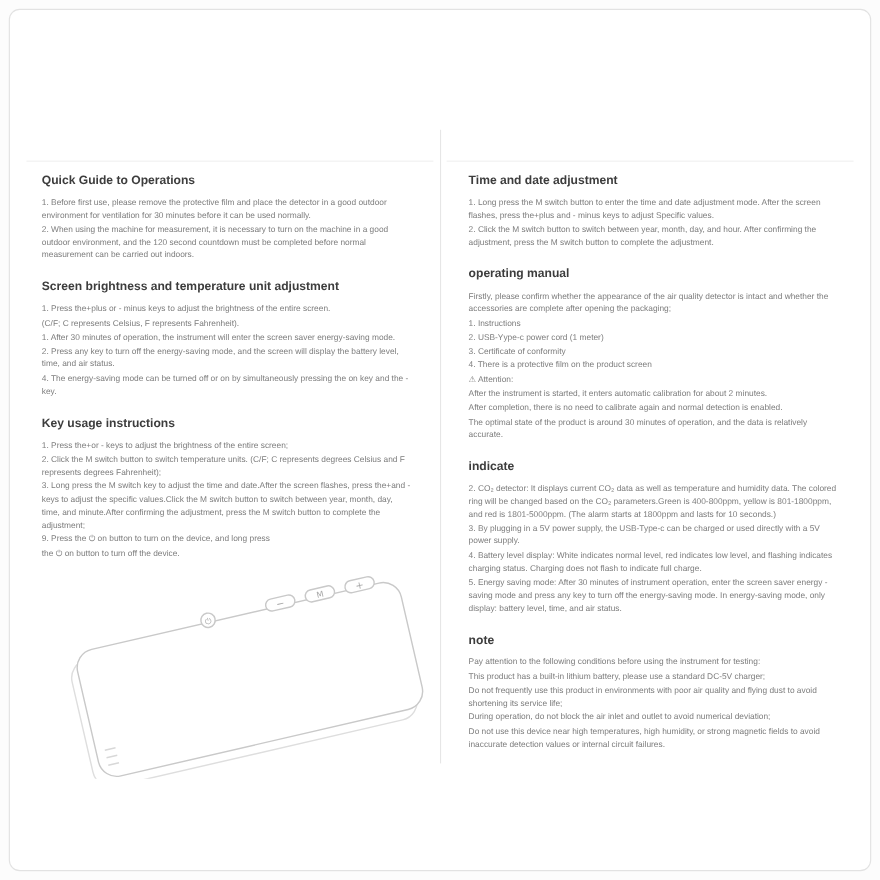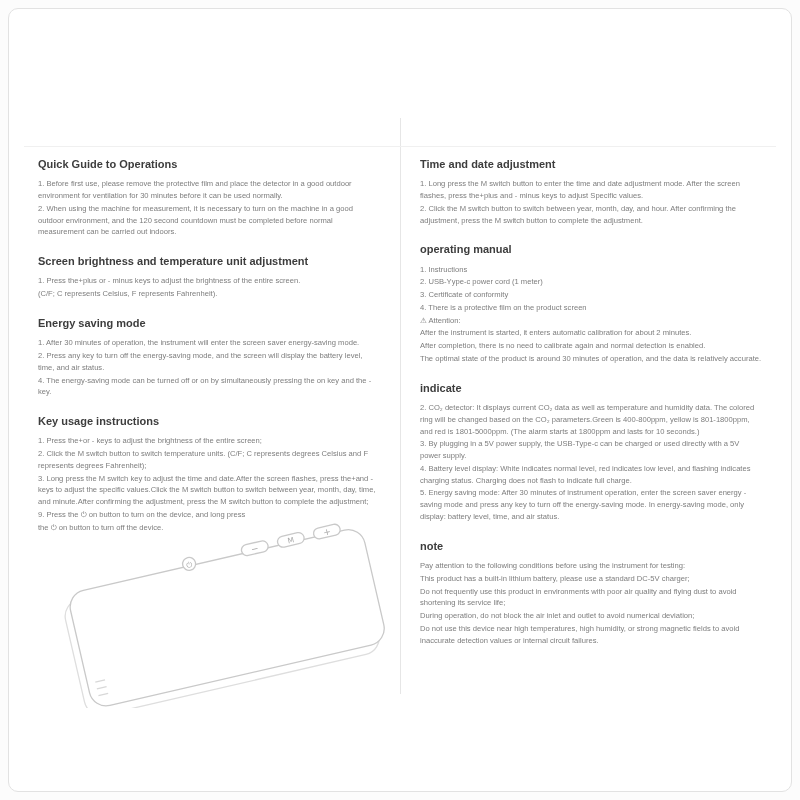--- a/index.html
+++ b/index.html
@@ -7,21 +7,21 @@
   body { font-family:"Liberation Sans", sans-serif; position:relative; overflow:hidden; }
   .frame {
     position:absolute; left:8px; top:8px; right:8px; bottom:8px;
     border:1px solid #e2e2e2; border-radius:10px; background:#ffffff;
   }
   .divider {
     position:absolute; left:400px; top:118px; width:1px; height:576px;
     background:#e6e6e6;
   }
   .columns {
-    position:absolute; left:24px; top:146px; width:752px; display:flex;
+    position:absolute; left:24px; top:146px; width:752px; display:flex;gap:12px;
   }
   .col {
     width:376px; padding:10px 20px 0 14px; border-top:1px solid #f0f0f0;
   }
   .col.right { padding:10px 14px 0 20px; }
   h2 {
     font-size:11px; font-weight:700; color:#3d3d3d;
     margin:16px 0 7px 0; line-height:1.3;
   }
   .sec:first-child h2 { margin-top:0; }
@@ -46,21 +46,20 @@
       <h2>Quick Guide to Operations</h2>
       <p>1. Before first use, please remove the protective film and place the detector in a good outdoor environment for ventilation for 30 minutes before it can be used normally.</p>
       <p>2. When using the machine for measurement, it is necessary to turn on the machine in a good outdoor environment, and the 120 second countdown must be completed before normal measurement can be carried out indoors.</p>
     </div>
     <div class="sec">
       <h2>Screen brightness and temperature unit adjustment</h2>
       <p>1. Press the+plus or - minus keys to adjust the brightness of the entire screen.</p>
       <p>(C/F; C represents Celsius, F represents Fahrenheit).</p>
     </div>
     <div class="sec">
-      <h2>Energy saving mode</h2>
       <p>1. After 30 minutes of operation, the instrument will enter the screen saver energy-saving mode.</p>
       <p>2. Press any key to turn off the energy-saving mode, and the screen will display the battery level, time, and air status.</p>
       <p>4. The energy-saving mode can be turned off or on by simultaneously pressing the on key and the - key.</p>
     </div>
     <div class="sec">
       <h2>Key usage instructions</h2>
       <p>1. Press the+or - keys to adjust the brightness of the entire screen;</p>
       <p>2. Click the M switch button to switch temperature units. (C/F; C represents degrees Celsius and F represents degrees Fahrenheit);</p>
       <p>3. Long press the M switch key to adjust the time and date.After the screen flashes, press the+and - keys to adjust the specific values.Click the M switch button to switch between year, month, day, time, and minute.After confirming the adjustment, press the M switch button to complete the adjustment;</p>
       <p>9. Press the ⏻ on button to turn on the device, and long press</p>
@@ -69,20 +68,21 @@
   </section>
 
   <section class="col right">
     <div class="sec">
       <h2>Time and date adjustment</h2>
       <p>1. Long press the M switch button to enter the time and date adjustment mode. After the screen flashes, press the+plus and - minus keys to adjust Specific values.</p>
       <p>2. Click the M switch button to switch between year, month, day, and hour. After confirming the adjustment, press the M switch button to complete the adjustment.</p>
     </div>
     <div class="sec">
       <h2>operating manual</h2>
+      <p>Firstly, please confirm whether the appearance of the air quality detector is intact and whether the accessories are complete after opening the packaging;</p>
       <p>1. Instructions</p>
       <p>2. USB-Yype-c power cord (1 meter)</p>
       <p>3. Certificate of conformity</p>
       <p>4. There is a protective film on the product screen</p>
       <p>⚠ Attention:</p>
       <p>After the instrument is started, it enters automatic calibration for about 2 minutes.</p>
       <p>After completion, there is no need to calibrate again and normal detection is enabled.</p>
       <p>The optimal state of the product is around 30 minutes of operation, and the data is relatively accurate.</p>
     </div>
     <div class="sec">

